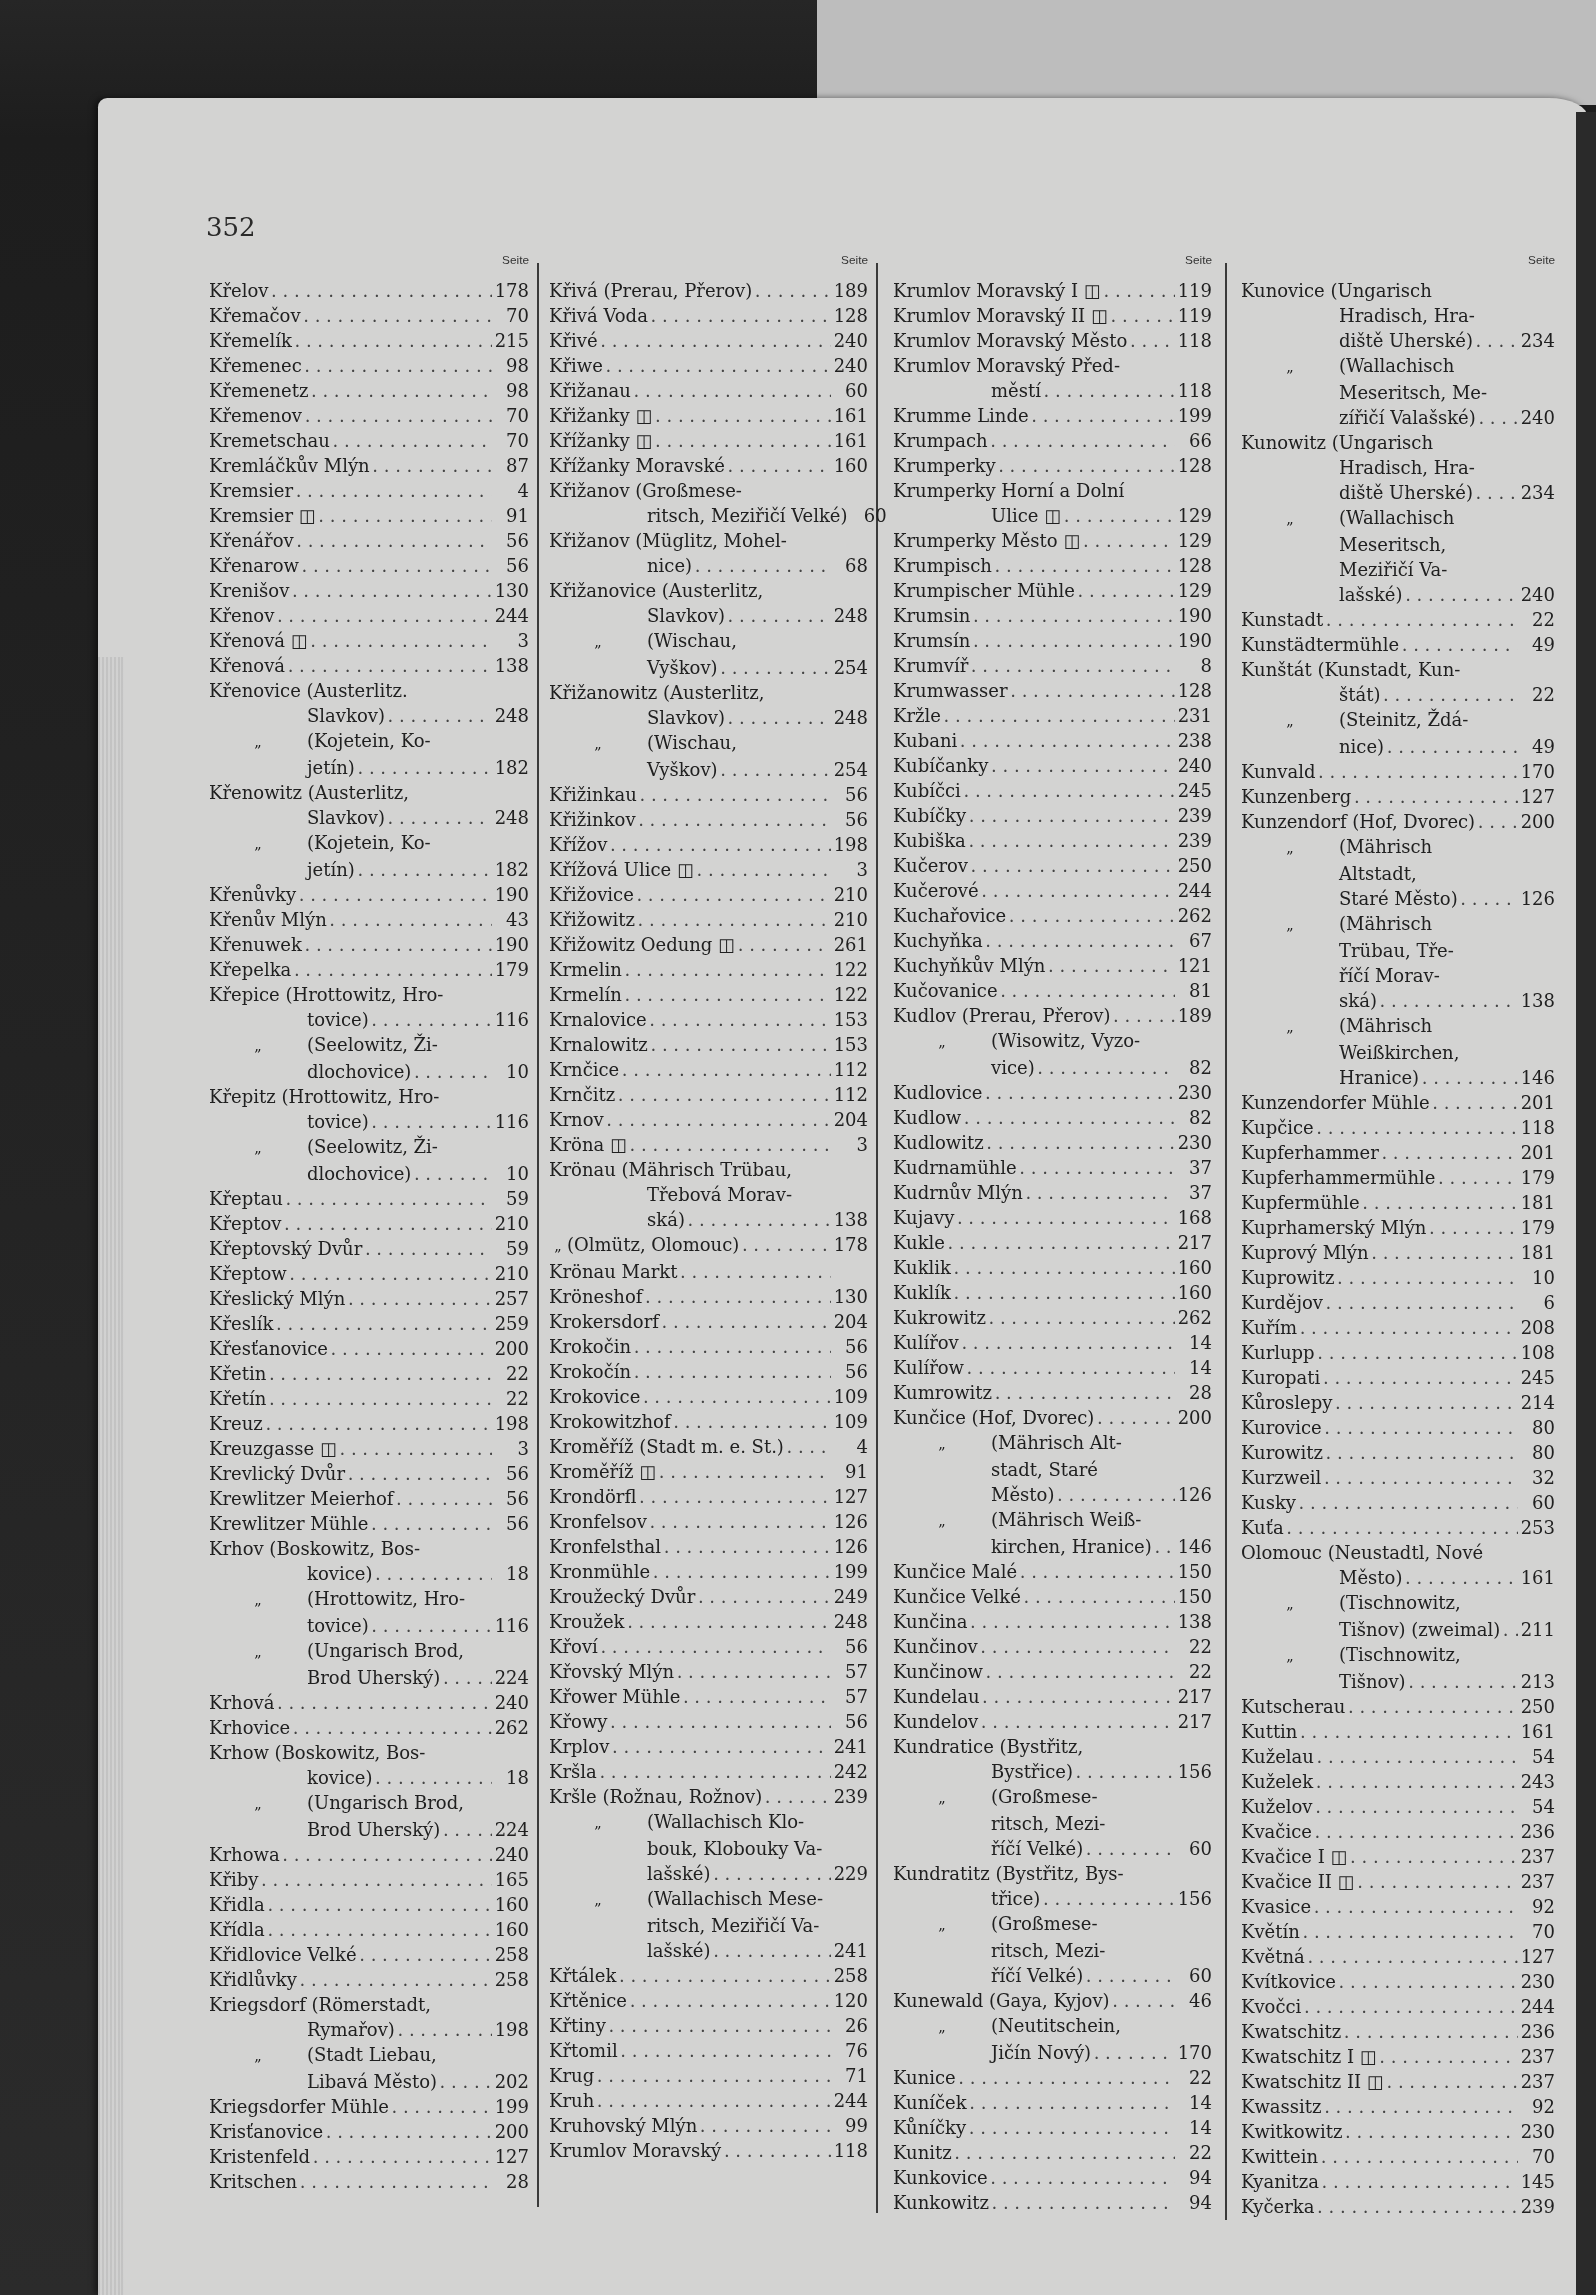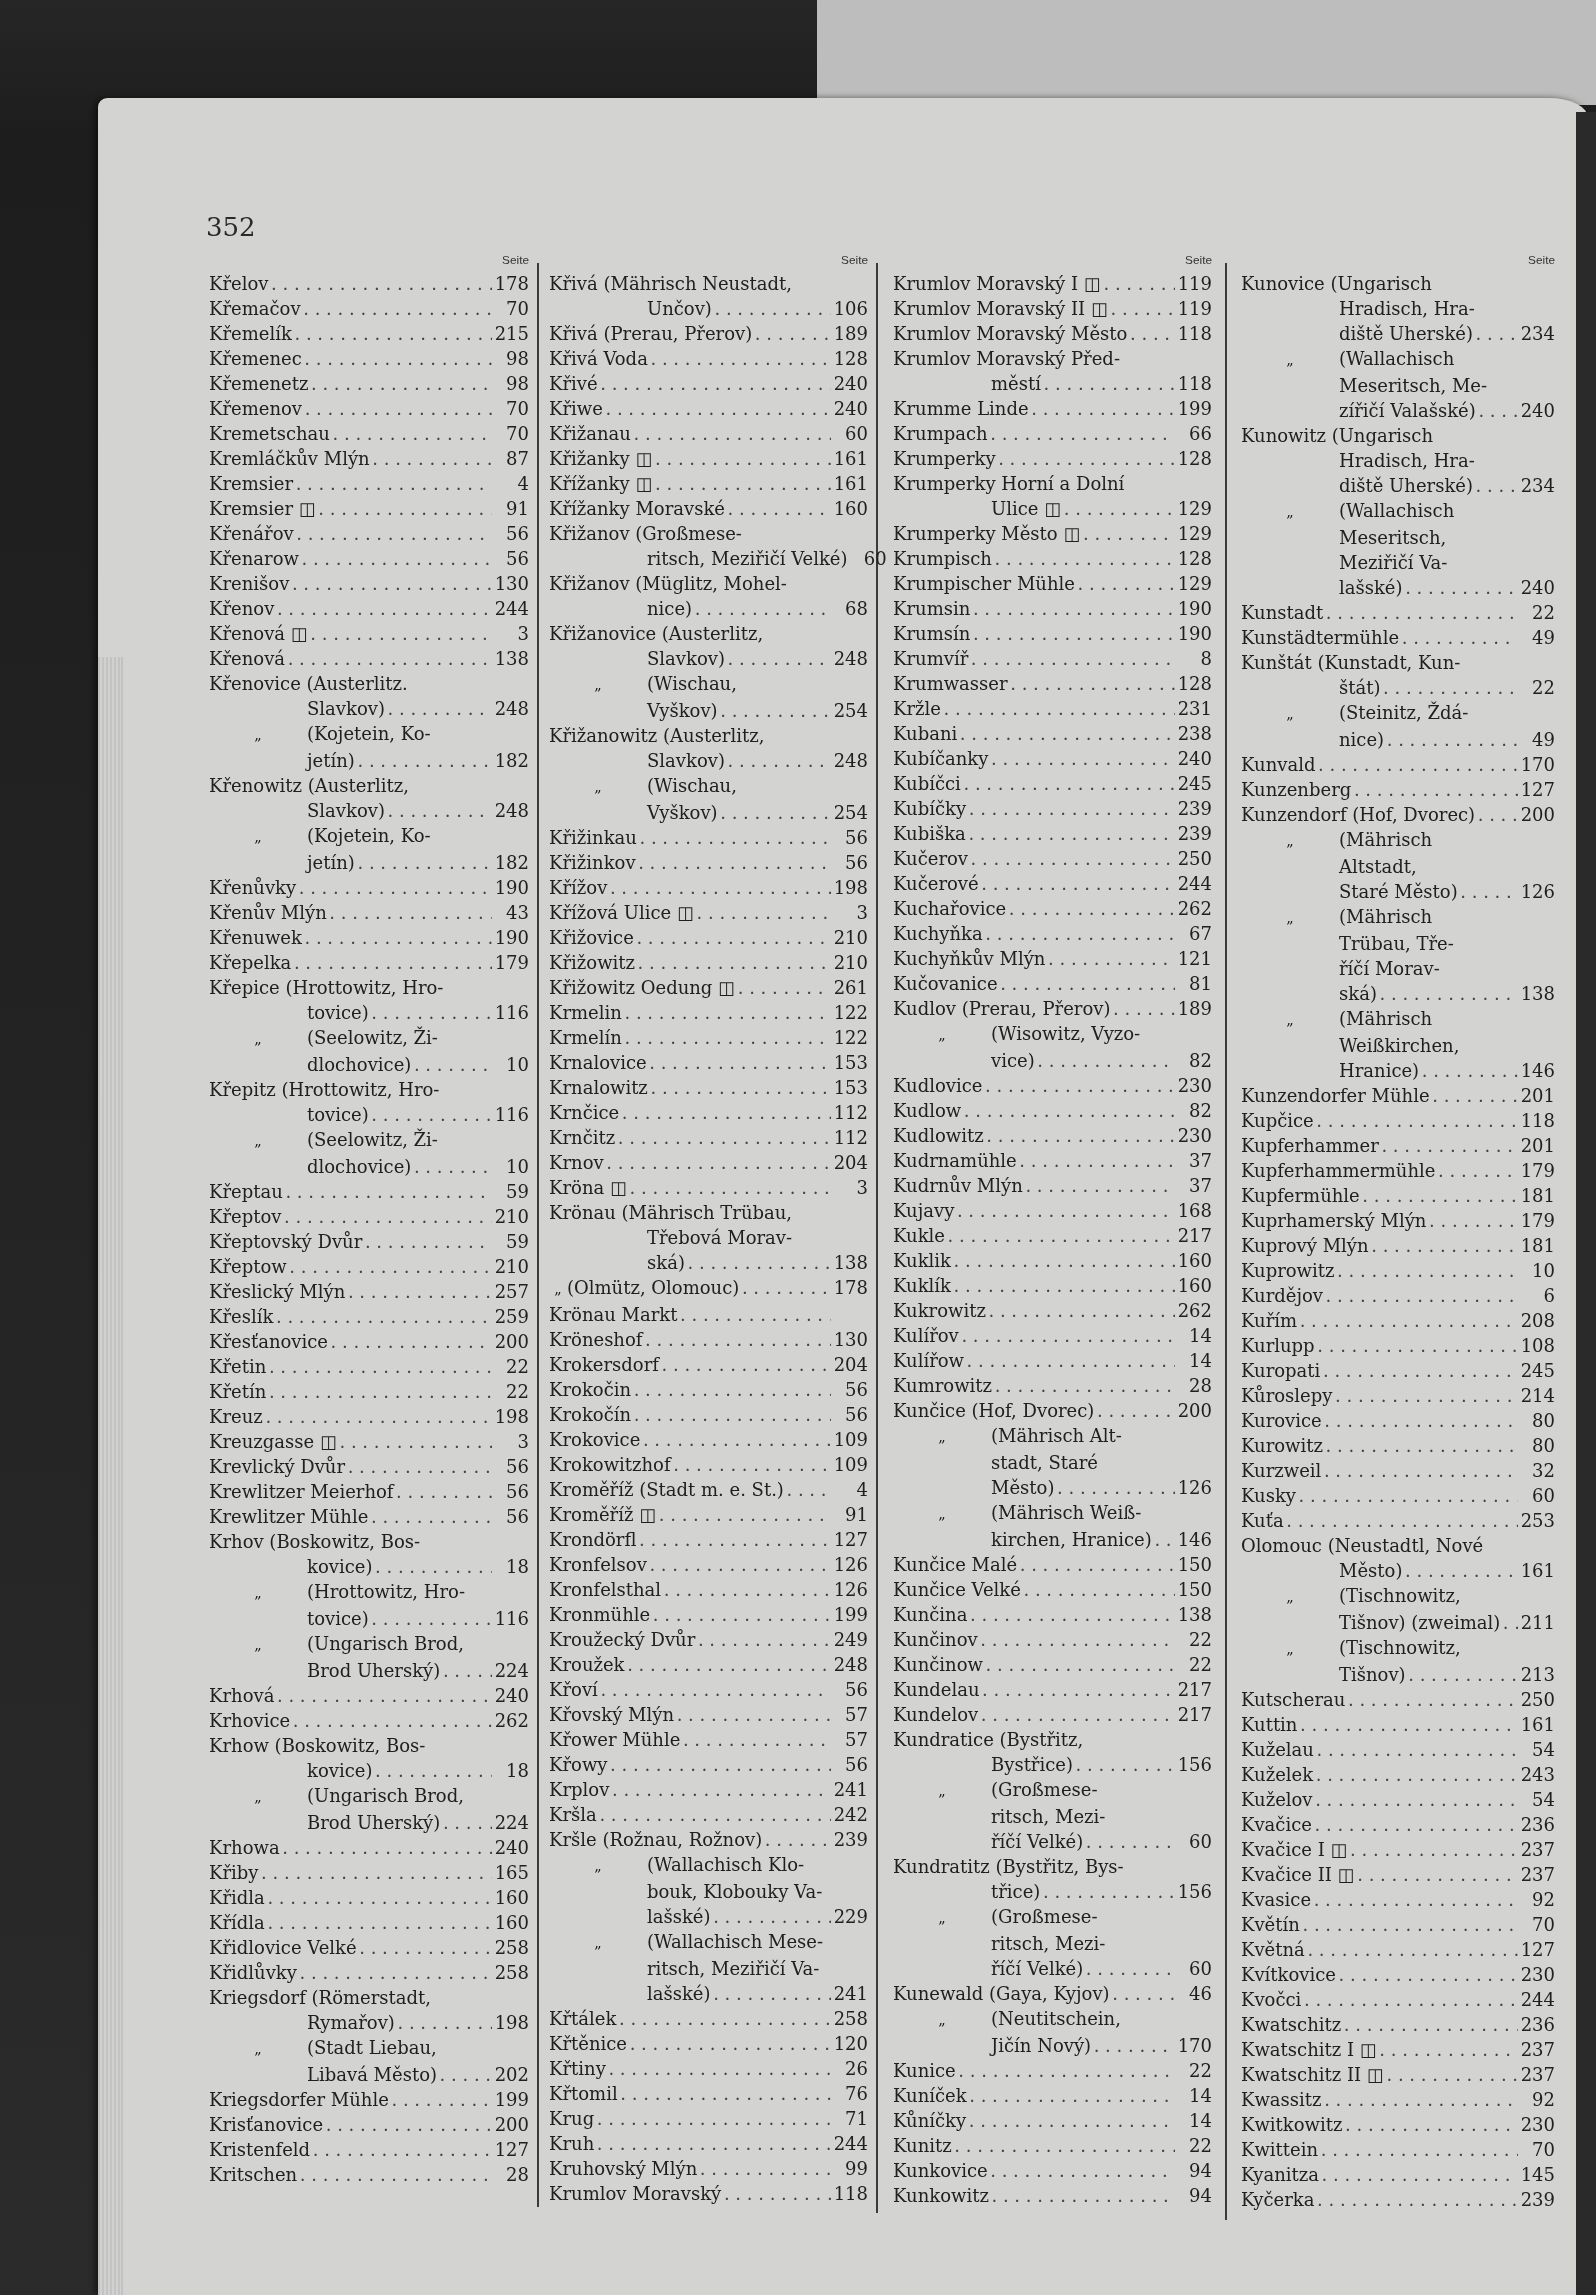--- a/index.html
+++ b/index.html
@@ -38,21 +38,21 @@
   .col-3 { left:893px; width:319px; }
   .col-4 { left:1241px; width:314px; }
   .col-rule {
     position:absolute; top:263px; width:2px; background:#3a3a3a;
   }
   .rule-1 { left:537px; height:1944px; }
   .rule-2 { left:876px; height:1950px; }
   .rule-3 { left:1225px; height:1957px; }
   .seite {
     text-align:right; font-size:11.8px; font-family:"Liberation Sans", sans-serif;
-    color:#333; height:15.8px; margin-bottom:2px;
+    color:#333; height:15.8px; margin-bottom:9px;
   }
   .entry { font-size:18px; line-height:25px; }
   .line { display:flex; align-items:baseline; white-space:nowrap; }
   .line .txt { flex:0 0 auto; }
   .line .dots {
     flex:1 1 auto; overflow:hidden; color:#444; letter-spacing:4.6px; margin:0 2.6px;
   }
   .line .dots::before { content:". . . . . . . . . . . . . . . . . . . . . . . . . . . . . . . . . . . . . . . . . . ."; letter-spacing:0; }
   .line .pg { flex:0 0 auto; min-width:34px; text-align:right; }
   .cont { padding-left:98px; }
@@ -552,30 +552,20 @@
         <span class="txt">Kritschen</span>
         <span class="dots"></span>
         <span class="pg">28</span>
       </div>
     </div>
   </div>
 <div class="col col-2">
     <div class="seite">Seite</div>
     <div class="entry">
       <div class="line">
-        <span class="txt">Křivá (Mährisch Neustadt,</span>
-      </div>
-      <div class="line cont">
-        <span class="txt">Unčov)</span>
-        <span class="dots"></span>
-        <span class="pg">106</span>
-      </div>
-    </div>
-    <div class="entry">
-      <div class="line">
         <span class="txt">Křivá (Prerau, Přerov)</span>
         <span class="dots"></span>
         <span class="pg">189</span>
       </div>
     </div>
     <div class="entry">
       <div class="line">
         <span class="txt">Křivá Voda</span>
         <span class="dots"></span>
         <span class="pg">128</span>

